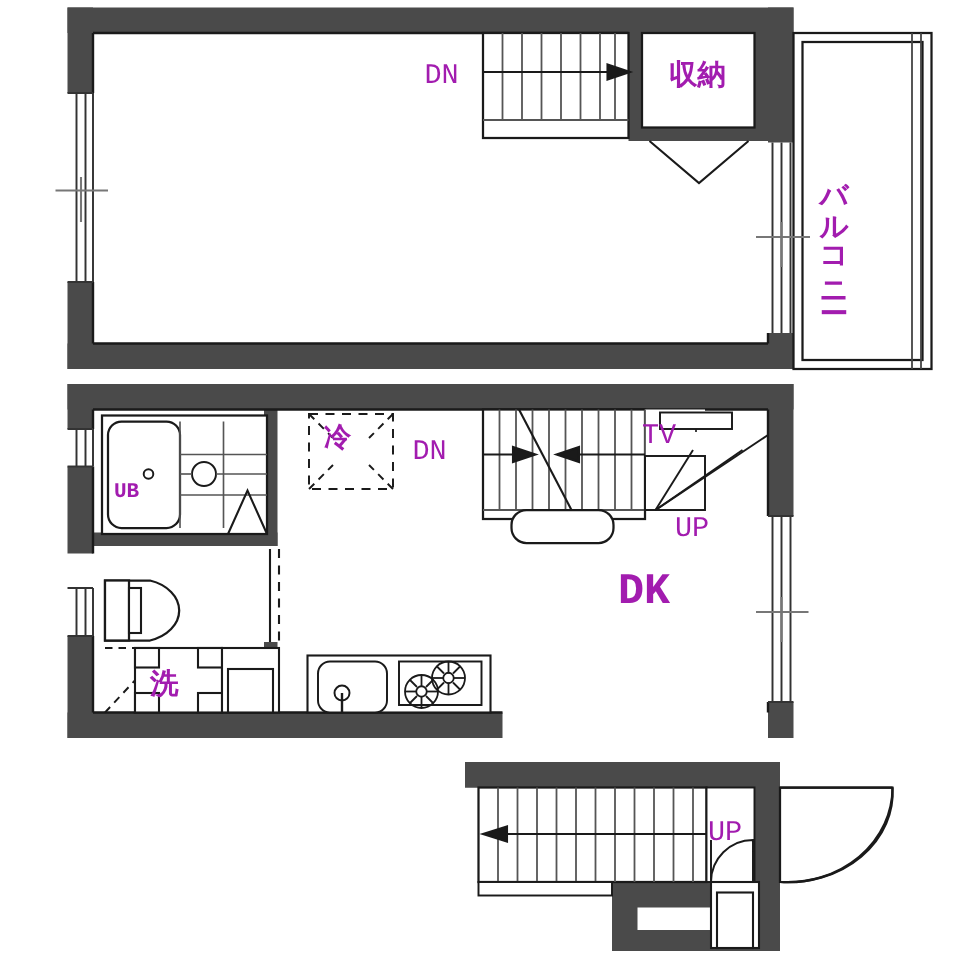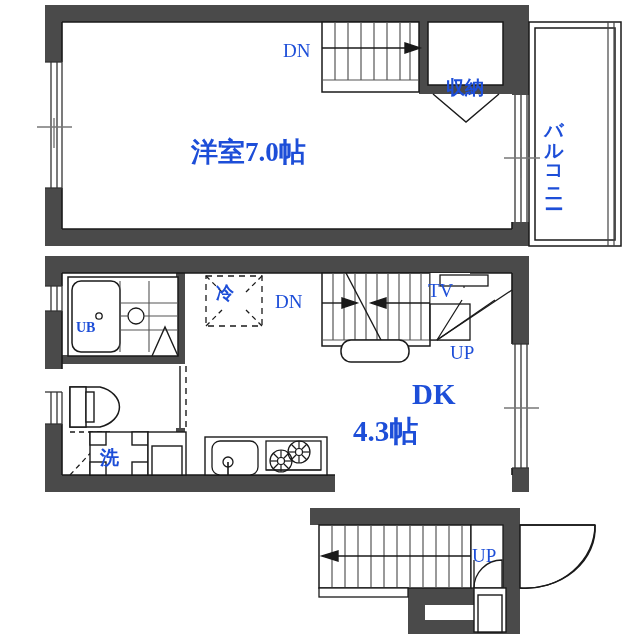--- a/index.html
+++ b/index.html
@@ -19,22 +19,22 @@
   }
   svg.layer {
     position: absolute;
     left: 0;
     top: 0;
     width: 640px;
     height: 640px;
   }
   .lbl {
     position: absolute;
-    color: #1d4ed8;
-    font-family: Liberation Serif, serif;
+    color: #a21caf;
+    font-family: Liberation Mono, monospace;
     white-space: nowrap;
     line-height: 1;
     user-select: none;
   }
   .lbl-room {
     font-size: 27px;
     font-weight: 600;
     letter-spacing: 0px;
   }
   .lbl-dk {
@@ -403,39 +403,37 @@
         <rect x="478" y="595" width="24" height="37"></rect>
       </g>
 
       <g fill="none" stroke="#1a1a1a" stroke-width="1.3">
         <path d="M474 588 A 28 28 0 0 1 502 560 L502 588"></path>
         <line x1="474" y1="560" x2="474" y2="588"></line>
       </g>
     </g>
   </svg>
 
-  <div class="lbl lbl-room" style="left:191px; top:139px;">洋室7.0帖</div>
 
   <div class="lbl lbl-small" style="left:283px; top:41px;">DN</div>
 
-  <div class="lbl lbl-cjk" style="left:446px; top:42px;margin-top:36px;">収納</div>
+  <div class="lbl lbl-cjk" style="left:446px; top:42px;">収納</div>
 
   <div class="lbl lbl-vert" style="left:545px; top:108px;">バルコニー</div>
 
   <div class="lbl lbl-ub" style="left:76px; top:321px;">UB</div>
 
   <div class="lbl lbl-cool" style="left:216px; top:284px;">冷</div>
 
   <div class="lbl lbl-cjk" style="left:100px; top:448px;">洗</div>
 
   <div class="lbl lbl-small" style="left:275px; top:292px;">DN</div>
 
   <div class="lbl lbl-small" style="left:428px; top:281px;">TV</div>
 
   <div class="lbl lbl-small" style="left:450px; top:343px;">UP</div>
 
   <div class="lbl lbl-dk" style="left:368px; top:380px;margin-left:44px;">DK</div>
 
-  <div class="lbl lbl-dk" style="left:353px; top:417px;">4.3帖</div>
 
   <div class="lbl lbl-small" style="left:472px; top:546px;">UP</div>
 
 </div>
 
 </body></html>

